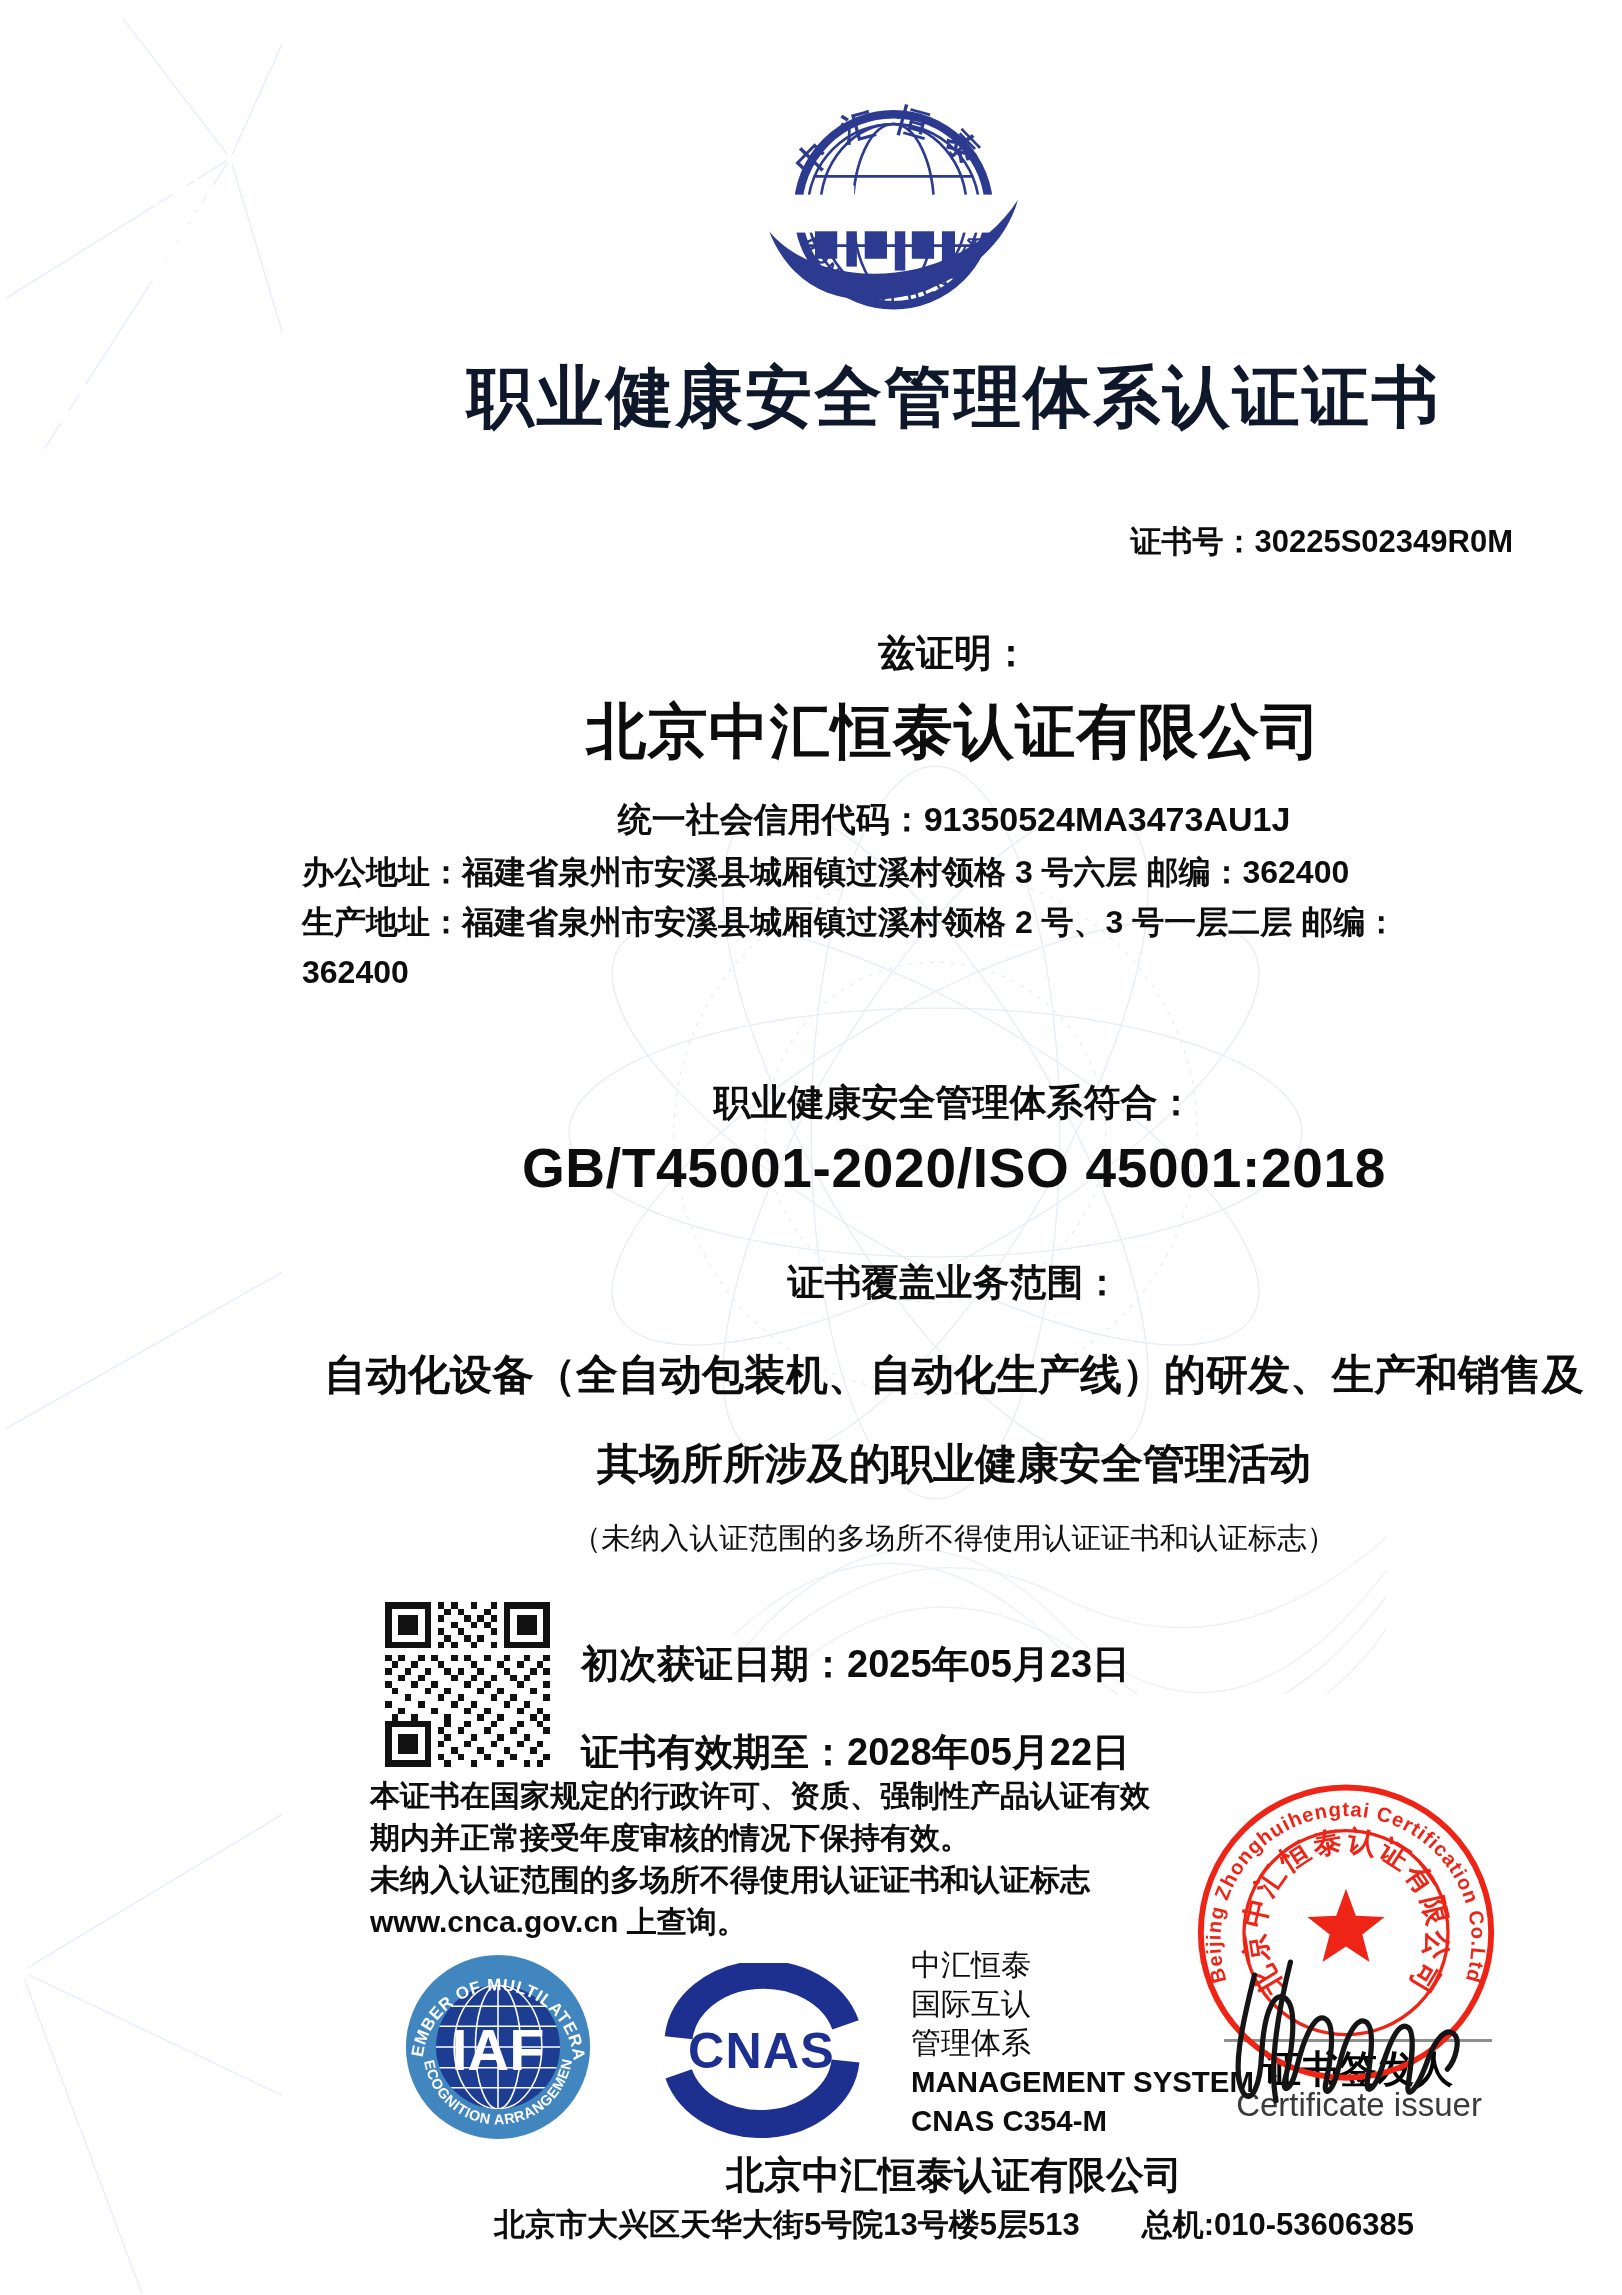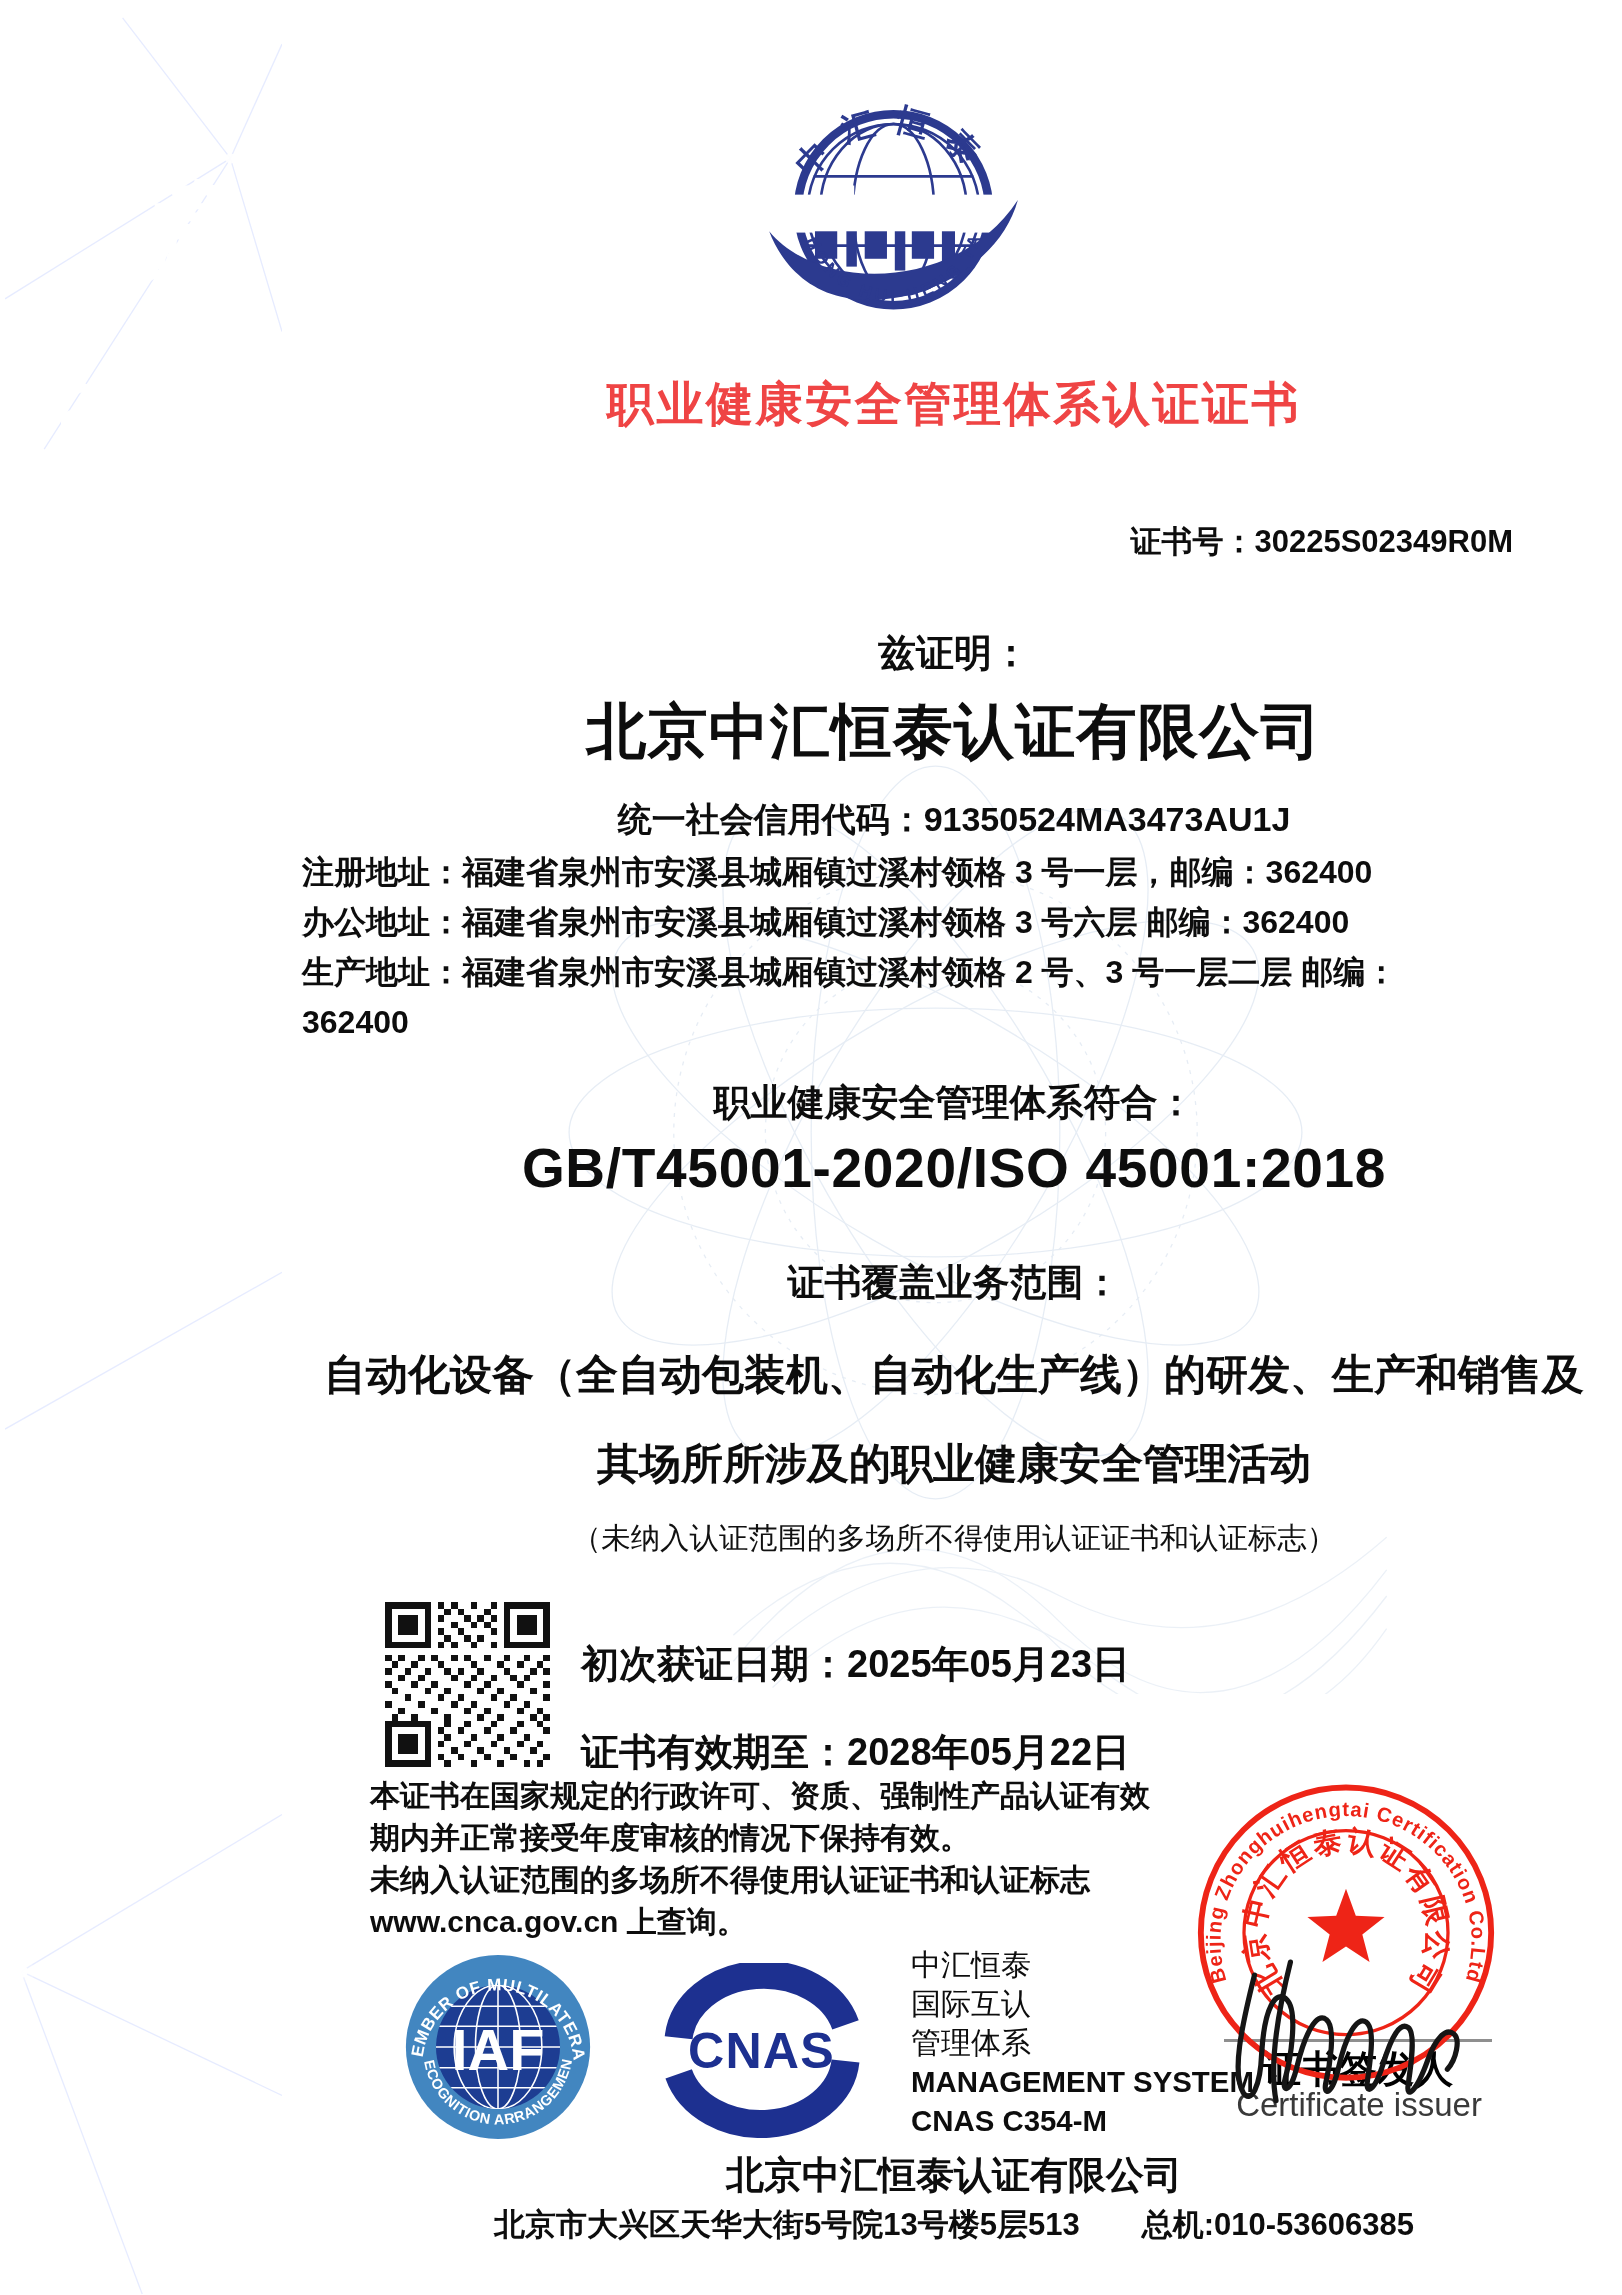--- a/index.html
+++ b/index.html
@@ -13,21 +13,21 @@
       linear-gradient(168deg,#2a1a5e 0%,#20257f 14%,#173094 30%,#1b3eb4 48%,#1d40bе 0%,#1c3fbc 60%,#1631a6 76%,#121f95 89%,#1a1d8a 100%);
   }
   .sidebar svg{position:absolute;left:0;top:0;}
   .side-cn{position:absolute;left:145px;top:98px;writing-mode:vertical-rl;text-orientation:upright;
     font-size:80px;font-weight:900;letter-spacing:37px;color:#ffffff;line-height:1;}
   .side-en{position:absolute;left:50px;top:250px;writing-mode:vertical-rl;text-orientation:sideways;
     font-size:37px;font-weight:bold;letter-spacing:7.9px;color:#ffffff;line-height:1;}
   
   .abs{position:absolute;}
   .cblock{position:absolute;left:285px;width:1338px;text-align:center;}
-  .title{top:373px;font-size:47px;font-weight:900;letter-spacing:2.6px;color:#ef4444;}
+  .title{top:352px;font-size:67px;font-weight:900;letter-spacing:2.6px;color:#0f172a;}
   .certno{position:absolute;right:110px;top:521px;font-size:31px;font-weight:600;}
   .certify{top:628px;font-size:38px;font-weight:600;}
   .company{top:692px;font-size:60px;font-weight:900;letter-spacing:1.3px;}
   .credit{top:797px;font-size:34px;font-weight:600;}
   .addr{position:absolute;left:302px;top:847px;width:1302px;text-align:left;
         font-size:32px;font-weight:600;line-height:50px;}
   .stdhead{top:1078px;font-size:37px;font-weight:700;}
   .stdcode{top:1136px;font-size:55px;font-weight:800;letter-spacing:0.7px;}
   .scopehead{top:1258px;font-size:37px;font-weight:700;}
   .scope1{top:1347px;font-size:42px;font-weight:600;}
@@ -148,21 +148,20 @@
 
   <div class="certno">
     <span>证书号：</span><span>30225S02349R0M</span>
   </div>
 
   <div class="cblock certify">兹证明：</div>
   <div class="cblock company">北京中汇恒泰认证有限公司</div>
   <div class="cblock credit">统一社会信用代码：91350524MA3473AU1J</div>
 
   <div class="addr">
-    <div>注册地址：福建省泉州市安溪县城厢镇过溪村领格 3 号一层，邮编：362400</div>
     <div>办公地址：福建省泉州市安溪县城厢镇过溪村领格 3 号六层  邮编：362400</div>
     <div>生产地址：福建省泉州市安溪县城厢镇过溪村领格 2 号、3 号一层二层 邮编：</div>
     <div>362400</div>
   </div>
 
   <div class="cblock stdhead">职业健康安全管理体系符合：</div>
   <div class="cblock stdcode">GB/T45001-2020/ISO 45001:2018</div>
 
   <div class="cblock scopehead">证书覆盖业务范围：</div>
   <div class="cblock scope1">自动化设备（全自动包装机、自动化生产线）的研发、生产和销售及</div>

